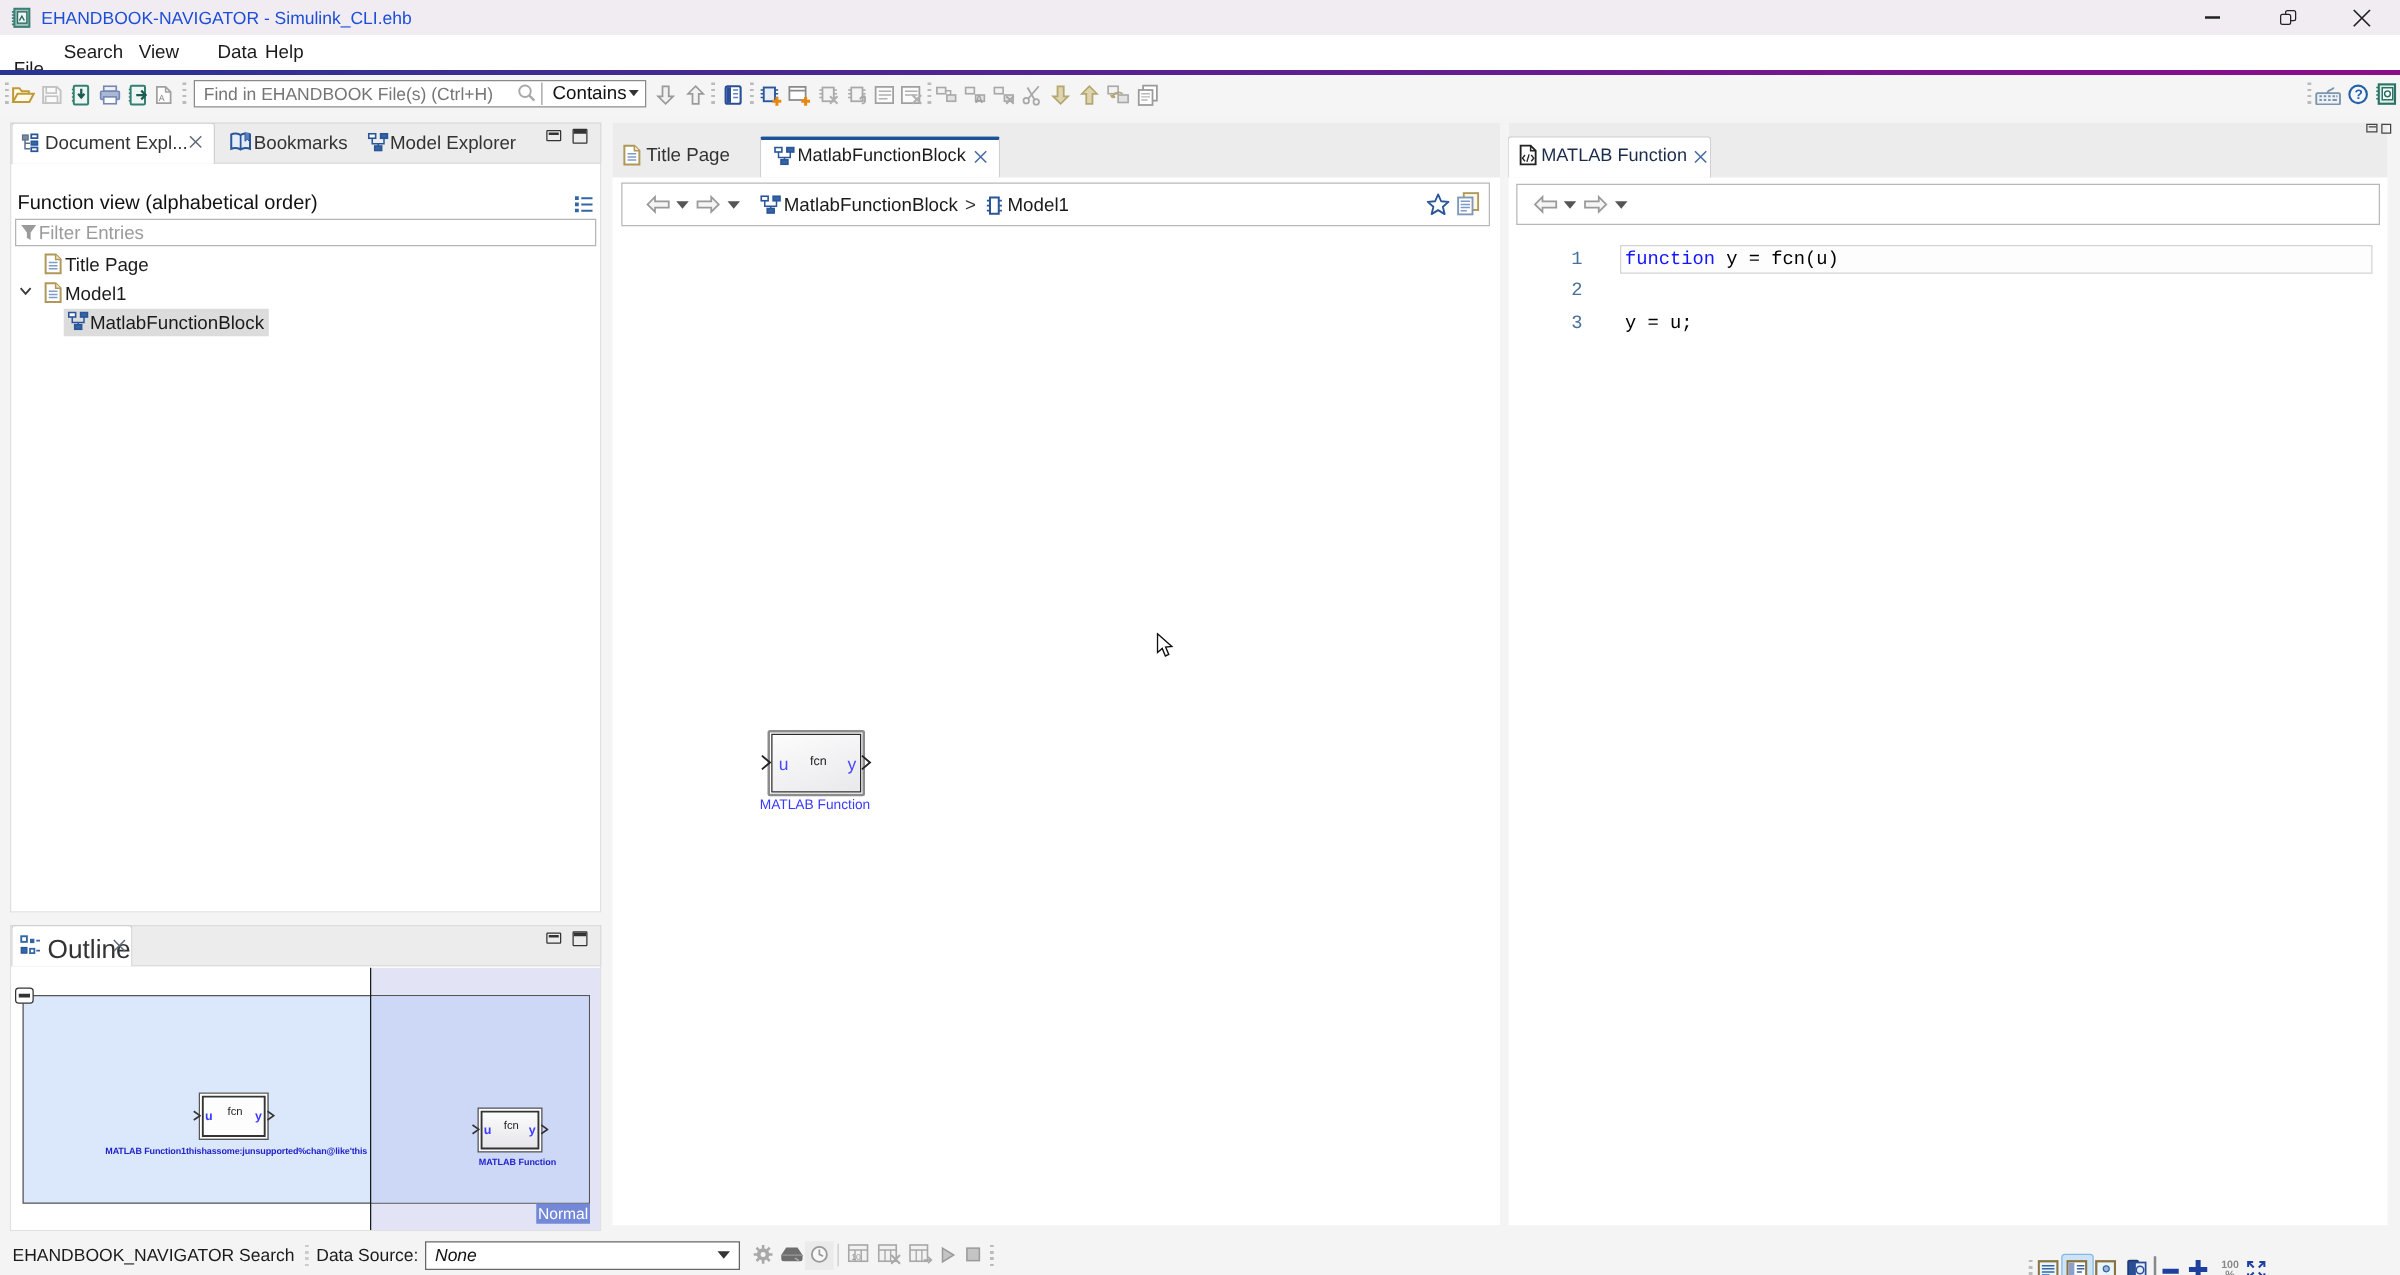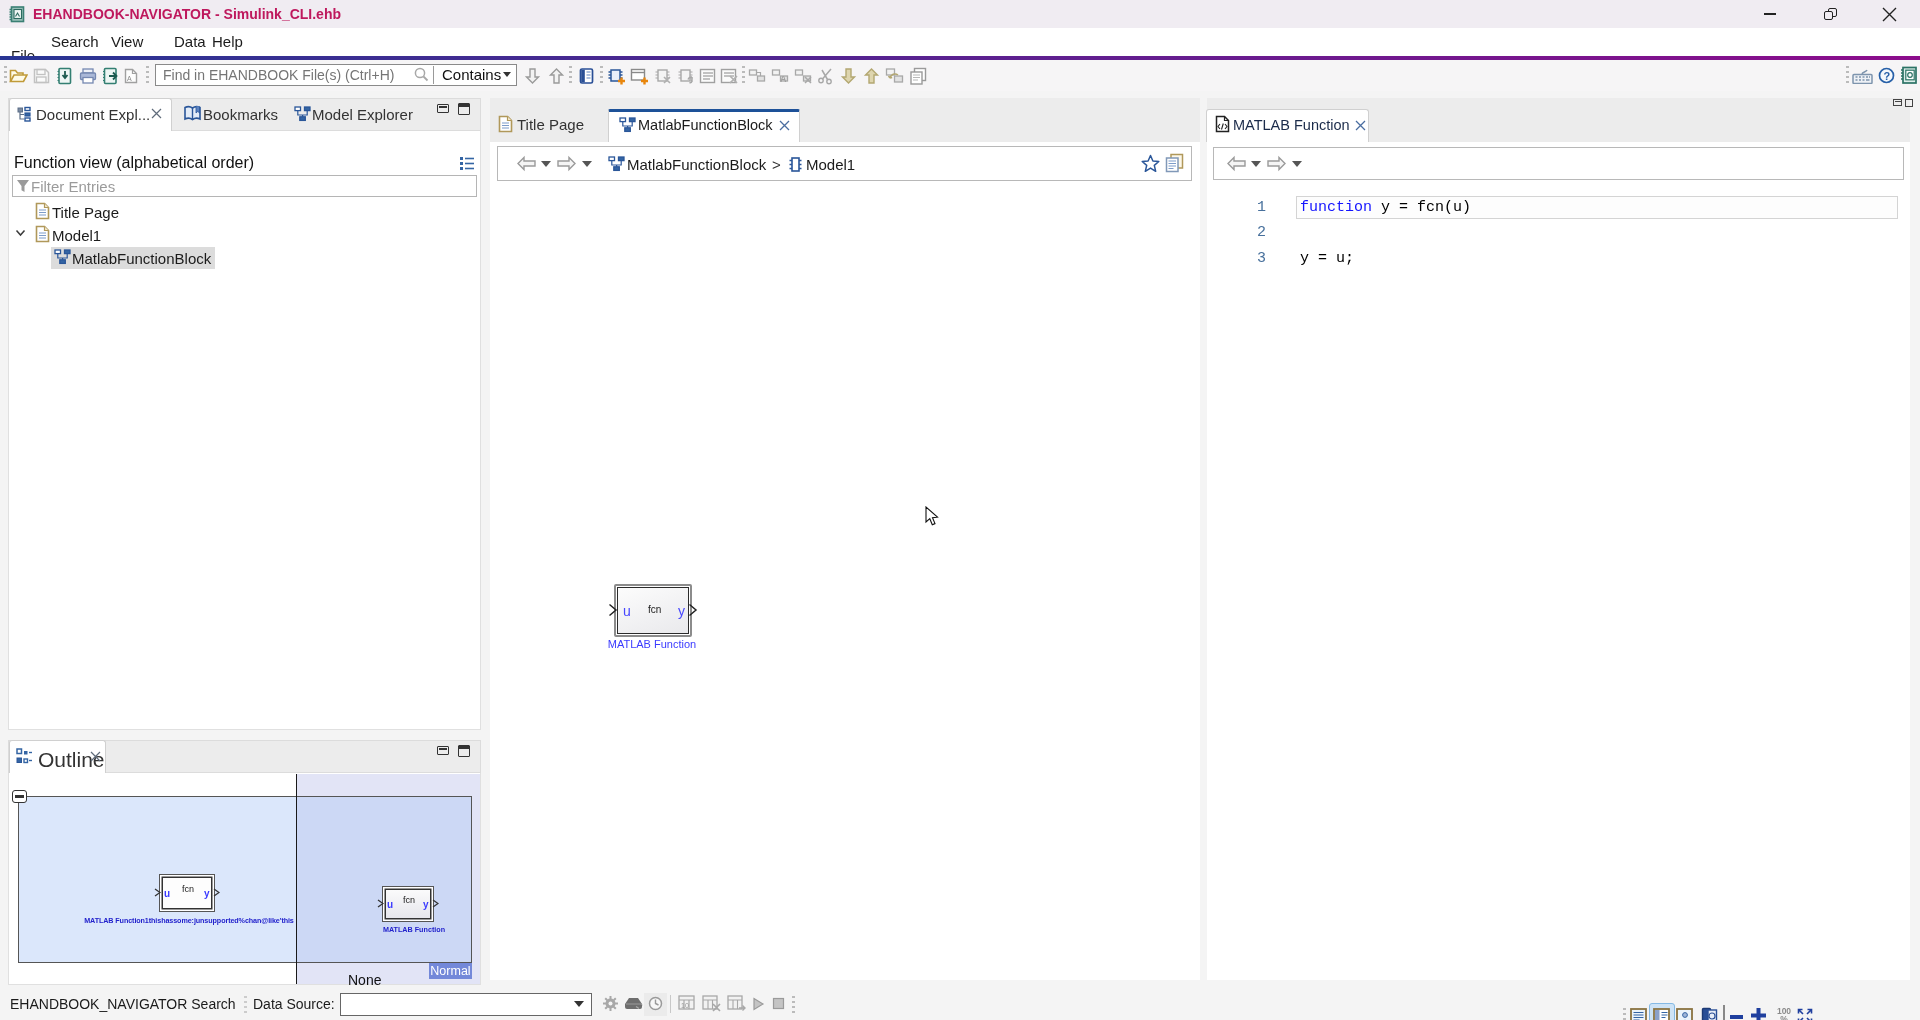--- a/index.html
+++ b/index.html
@@ -9,21 +9,21 @@
 
 <div class="abs" style="left:0;top:0;width:1920px;height:28px;background:#f0ecf2;"></div>
 <div class="abs" id="appicon" style="left:7px;top:5px;width:18px;height:18px;">
 <svg width="18" height="18" viewBox="0 0 18 18">
 <rect x="4.5" y="2" width="12" height="14.5" fill="#9dc3bc" stroke="#3a7f74" stroke-width="1.6"></rect>
 <rect x="7" y="4.5" width="7.5" height="9" fill="#eef6f4" stroke="#2c6b60" stroke-width="1.1"></rect>
 <path d="M4.5 4.5h-2M4.5 7h-2M4.5 9.5h-2M4.5 12h-2M4.5 14.5h-2" stroke="#3a7f74" stroke-width="1.3"></path>
 <path d="M8.5 11.5 l2-3.5 l2 3.5" fill="none" stroke="#2c6b60" stroke-width="1.1"></path>
     </svg>
   </div>
-<div class="abs" style="left:33px;top:6px;font-size:14px;color:#be185d;font-weight:bold;">EHANDBOOK-NAVIGATOR - Simulink_CLI.ehb</div>
+<div class="abs" style="left:33px;top:6px;font-size:14px;color:#1d4ed8;">EHANDBOOK-NAVIGATOR - Simulink_CLI.ehb</div>
 
 <div class="abs" style="left:1764px;top:13px;width:12px;height:1.5px;background:#222;"></div>
 <div class="abs" style="left:1828px;top:8px;width:9px;height:9px;border:1.3px solid #222;border-radius:2px;background:#f0ecf2;"></div>
 <div class="abs" style="left:1824px;top:11px;width:9px;height:9px;border:1.3px solid #222;border-radius:2px;background:#f0ecf2;"></div>
 <div class="abs" style="left:1882px;top:7px;width:15px;height:15px;">
 <svg width="15" height="15">
       <path d="M1,1 L14,14 M14,1 L1,14" stroke="#222" stroke-width="1.4"></path>
     </svg>
   </div>
 
@@ -502,21 +502,21 @@
 <div class="abs" style="left:1250px;top:224px;width:16px;text-align:right;font-family:'Liberation Mono',monospace;font-size:15px;color:#47709c;">2</div>
 <div class="abs" style="left:1250px;top:250px;width:16px;text-align:right;font-family:'Liberation Mono',monospace;font-size:15px;color:#47709c;">3</div>
 <div class="abs" style="left:1300px;top:199px;font-family:'Liberation Mono',monospace;font-size:15px;color:#000;"><span style="color:#1414ff;margin-top:35px;">function</span> y = fcn(u)</div>
 <div class="abs" style="left:1300px;top:250px;font-family:'Liberation Mono',monospace;font-size:15px;color:#000;">y = u;</div>
 
 <div class="abs" style="left:0;top:985px;width:1920px;height:35px;background:#f4f4f4;"></div>
 <div class="abs" style="left:10px;top:996px;font-size:14px;color:#1b1b1b;">EHANDBOOK_NAVIGATOR Search</div>
 <div class="abs" style="left:244px;top:996px;width:3px;height:17px;background:repeating-linear-gradient(to bottom,#ccc 0 2px,transparent 2px 5px);"></div>
 <div class="abs" style="left:253px;top:996px;font-size:14px;color:#1b1b1b;">Data Source:</div>
 <div class="abs" style="left:340px;top:993px;width:252px;height:23px;background:#fff;border:1px solid #666;"></div>
-<div class="abs" style="left:348px;top:972px;font-size:14px;color:#111;">None</div>
+<div class="abs" style="left:348px;top:996px;font-size:14px;color:#111;font-style:italic;">None</div>
 <div class="abs" style="left:574px;top:1001px;width:0;height:0;border-left:5px solid transparent;border-right:5px solid transparent;border-top:6px solid #333;"></div>
 <div class="abs" id="status-icons" style="left:600px;top:993px;width:200px;height:24px;">
 
 <svg class="abs" style="left:2px;top:2px;" width="17" height="17" viewBox="0 0 17 17">
 <circle cx="8.5" cy="8.5" r="5" fill="#a8a8a8"></circle>
       <circle cx="8.5" cy="8.5" r="2" fill="#f4f4f4"></circle>
 <g stroke="#a8a8a8" stroke-width="2">
         <path d="M8.5 1v3M8.5 13v3M1 8.5h3M13 8.5h3M3.2 3.2l2.1 2.1M11.7 11.7l2.1 2.1M13.8 3.2l-2.1 2.1M5.3 11.7l-2.1 2.1"></path>
       </g>
     </svg>

